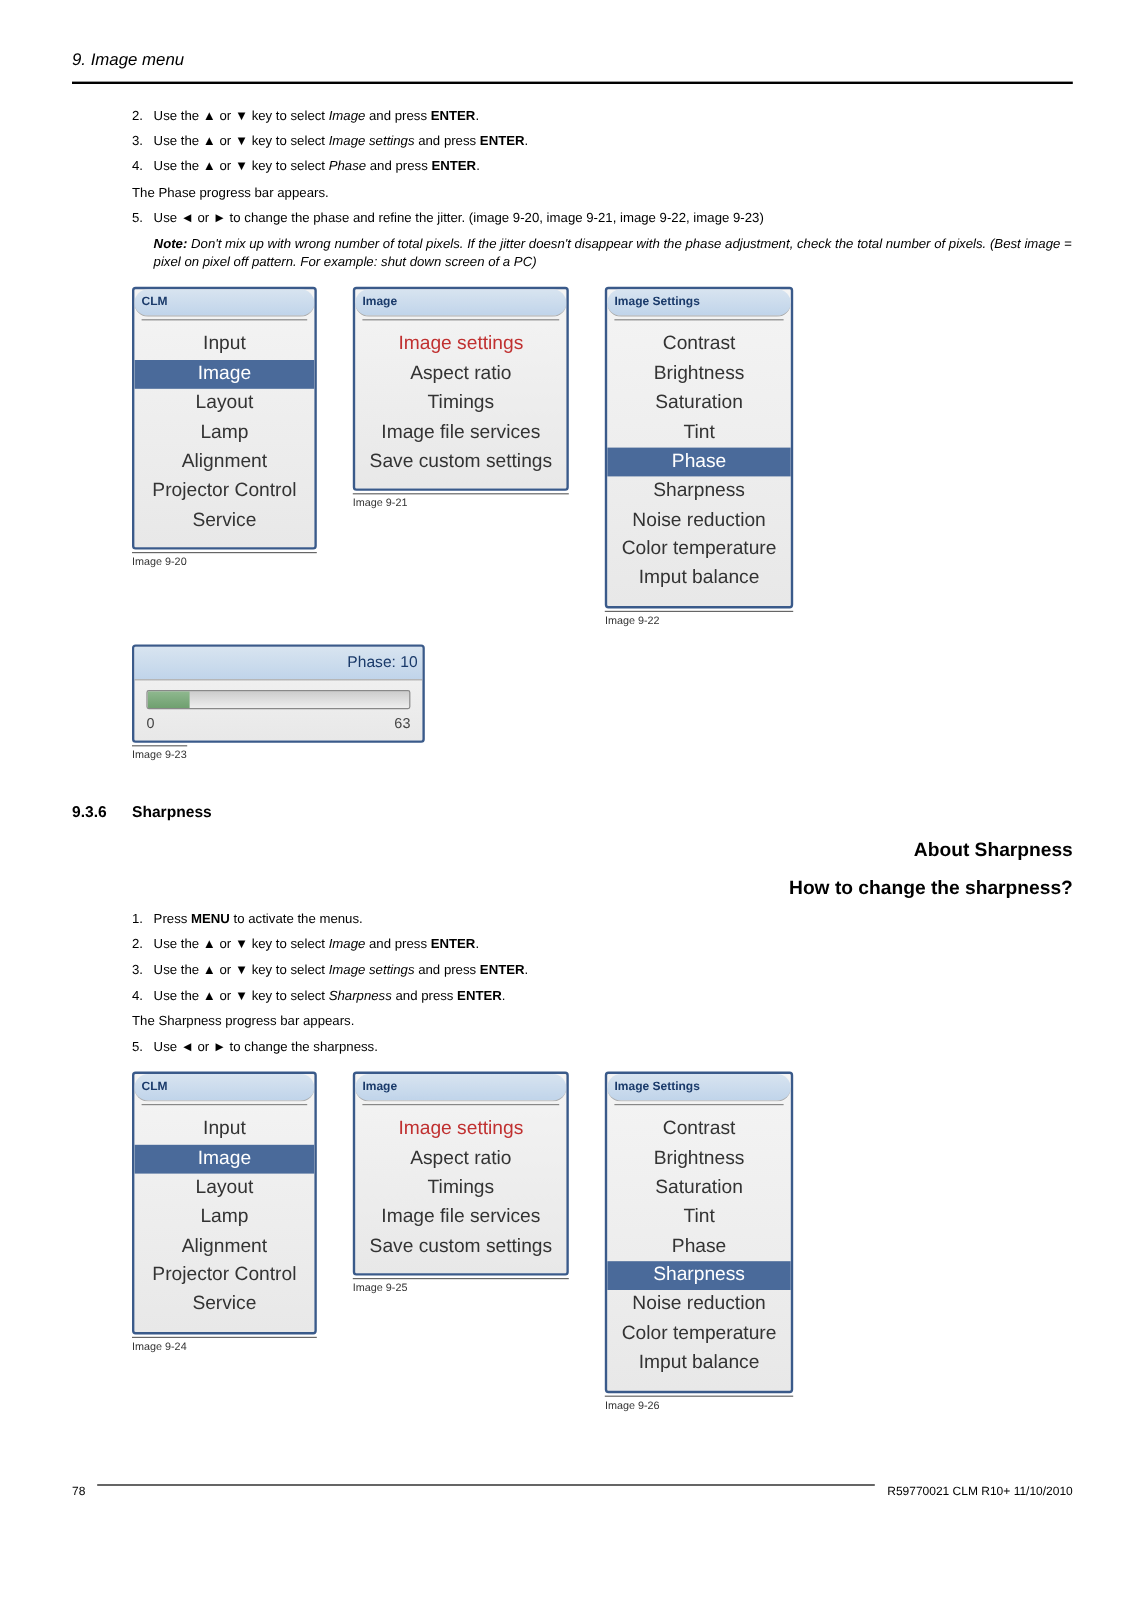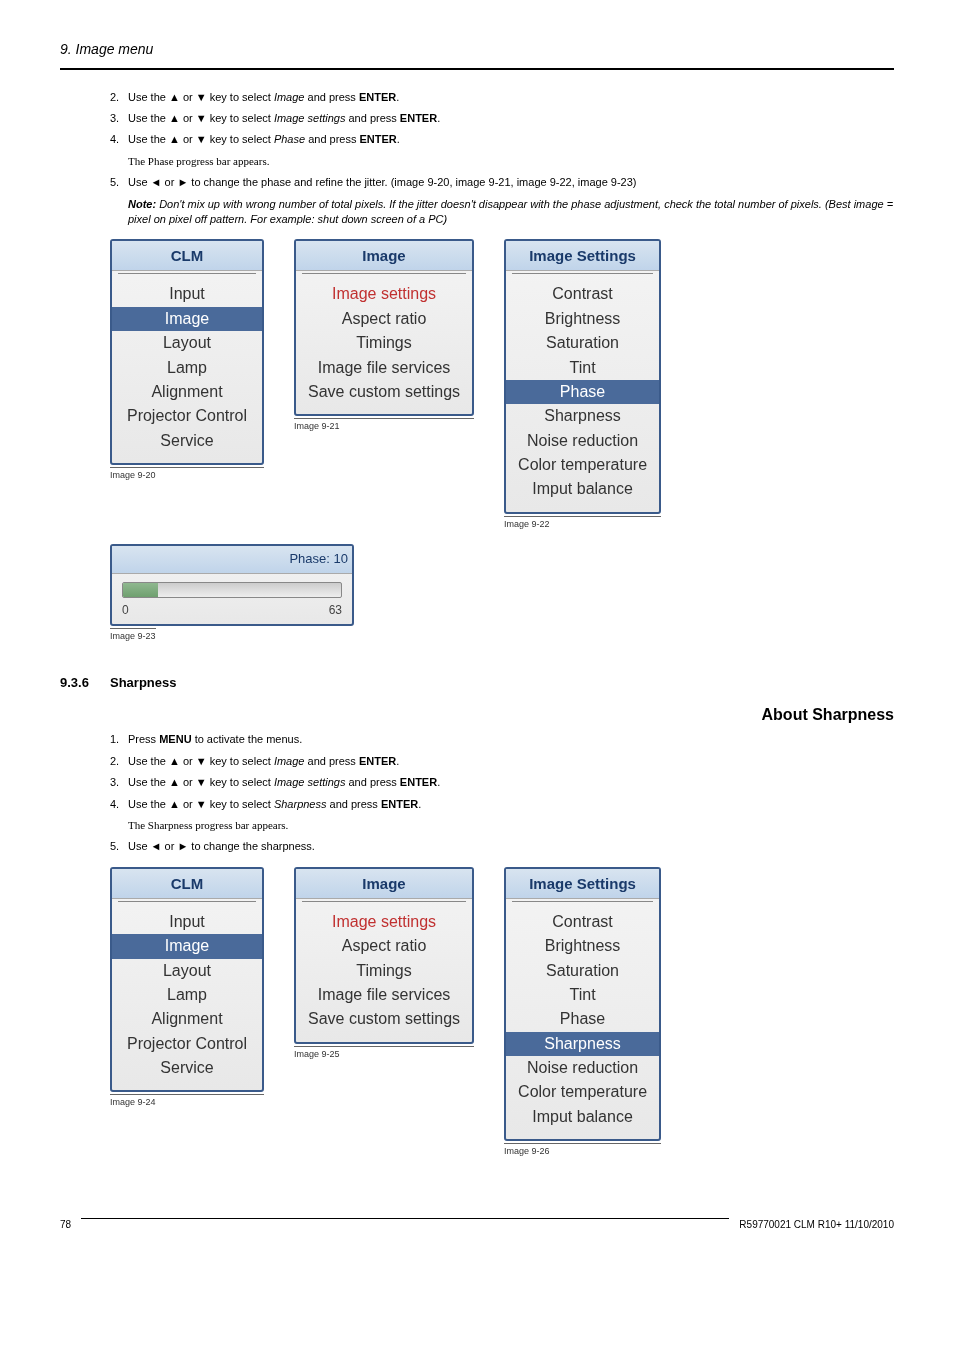--- a/index.html
+++ b/index.html
@@ -39,23 +39,21 @@
       margin-bottom: 4px;
     }
     .note-label {
       font-style: italic;
       font-weight: bold;
     }
     .note-text {
       font-style: italic;
     }
     .indent-text {
-      margin-left: 18px;
       margin-bottom: 6px;
-      font-family: Liberation Serif, serif;
     }
     .screens-row {
       display: flex;
       flex-wrap: wrap;
       gap: 30px;
       margin-top: 12px;
     }
     .screen-col {
       display: flex;
       flex-direction: column;
@@ -64,24 +62,24 @@
       border: 2px solid #3a5a8a;
       border-radius: 3px;
       background: linear-gradient(#f4f4f4, #e8e8e8);
       min-width: 150px;
       overflow: hidden;
     }
     .menu-title {
       background: linear-gradient(#d8e4f0, #c0d4ea);
       color: #1a3a6a;
       font-weight: bold;
-      text-align: center;
       padding: 4px 6px;
       border-bottom: 1px solid #aaa;
-      font-size: 15px;
+      font-size: 10px;
+      border-radius: 13px;
     }
     .menu-divider {
       border: none;
       border-top: 1px solid #888;
       margin: 2px 6px 4px 6px;
     }
     .menu-items {
       padding: 4px 12px 10px 12px;
       text-align: center;
     }
@@ -281,20 +279,21 @@
   </div>
   <span class="caption">Image 9-23</span>
 
   
   <div class="section-num-title">
     <span class="num">9.3.6</span><span>Sharpness</span>
   </div>
 
   <div class="sub-heading">About Sharpness</div>
 
+  <div class="sub-heading">How to change the sharpness?</div>
 
   <div class="list-item">
     <div class="list-num">1.</div>
     <div class="list-text"><span>Press </span><strong>MENU</strong><span> to activate the menus.</span></div>
   </div>
   <div class="list-item">
     <div class="list-num">2.</div>
     <div class="list-text"><span>Use the ▲ or ▼ key to select </span><em>Image</em><span> and press </span><strong>ENTER</strong><span>.</span></div>
   </div>
   <div class="list-item">

